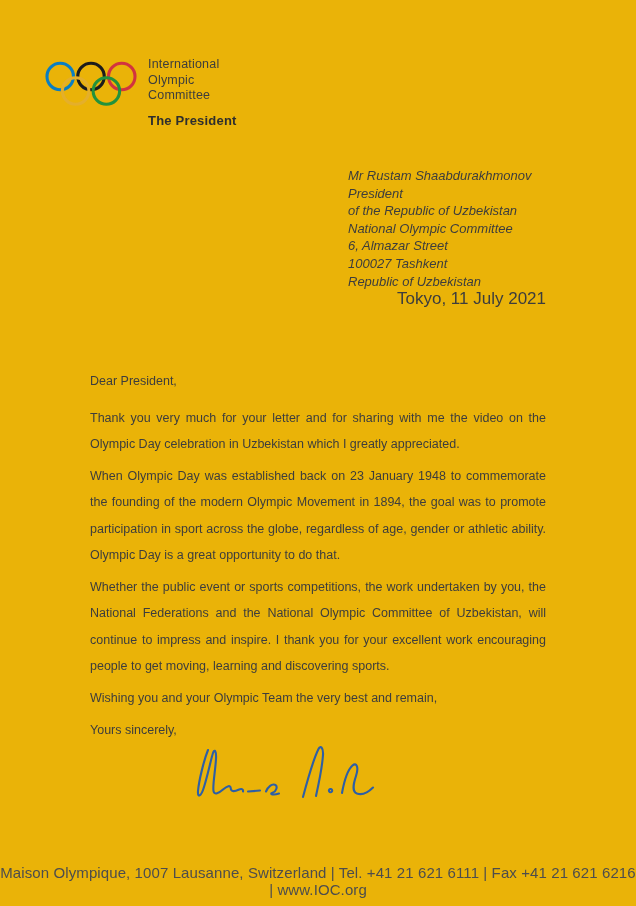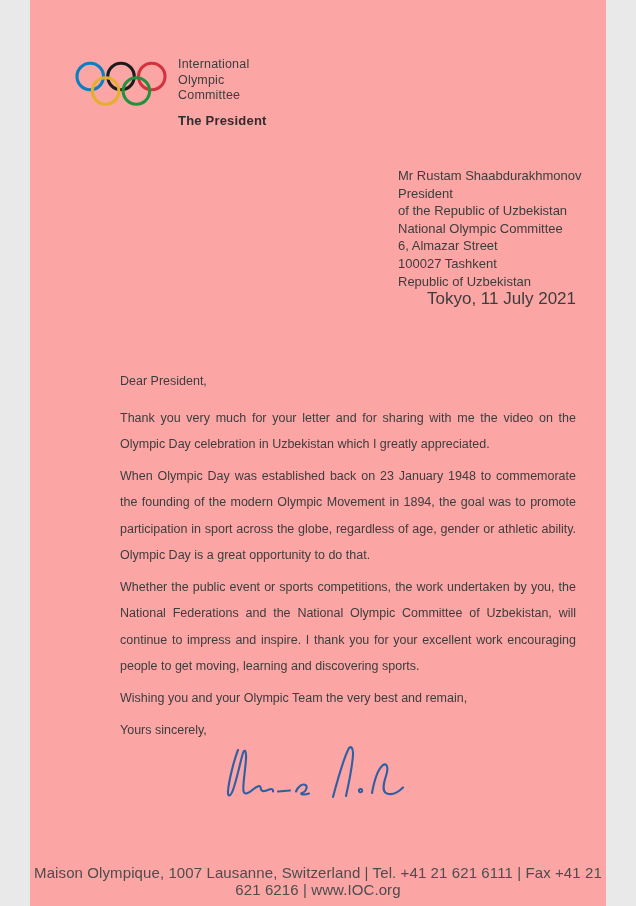--- a/index.html
+++ b/index.html
@@ -1,22 +1,22 @@
 <!DOCTYPE html>
 <html><head>
 <meta charset="utf-8">
 <style>
   * { margin: 0; padding: 0; box-sizing: border-box; }
   html, body { background: #e9e9e9; }
   .page {
     position: relative;
-    width: 576px;
+    width: 636px;
     height: 906px;
     margin: 0 auto;
-    background: #fca5a5;
+    background: #eab308;
     font-family: "Liberation Sans", sans-serif;
     color: #3d3d3d;
     overflow: hidden;
   }
   .logo {
     position: absolute;
     left: 44px;
     top: 54px;
     width: 94px;
     height: 62px;
@@ -35,22 +35,23 @@
   }
   .role-title {
     margin-top: 9px;
     font-size: 13px;
     font-weight: bold;
     color: #2e2e2e;
     letter-spacing: 0.2px;
   }
   .recipient {
     position: absolute;
-    left: 368px;
+    left: 348px;
     top: 167px;
+    font-style: italic;
   }
   .recipient-line {
     font-size: 13px;
     line-height: 17.6px;
     color: #3d3d3d;
   }
   .dateline {
     position: absolute;
     left: 90px;
     top: 289px;

